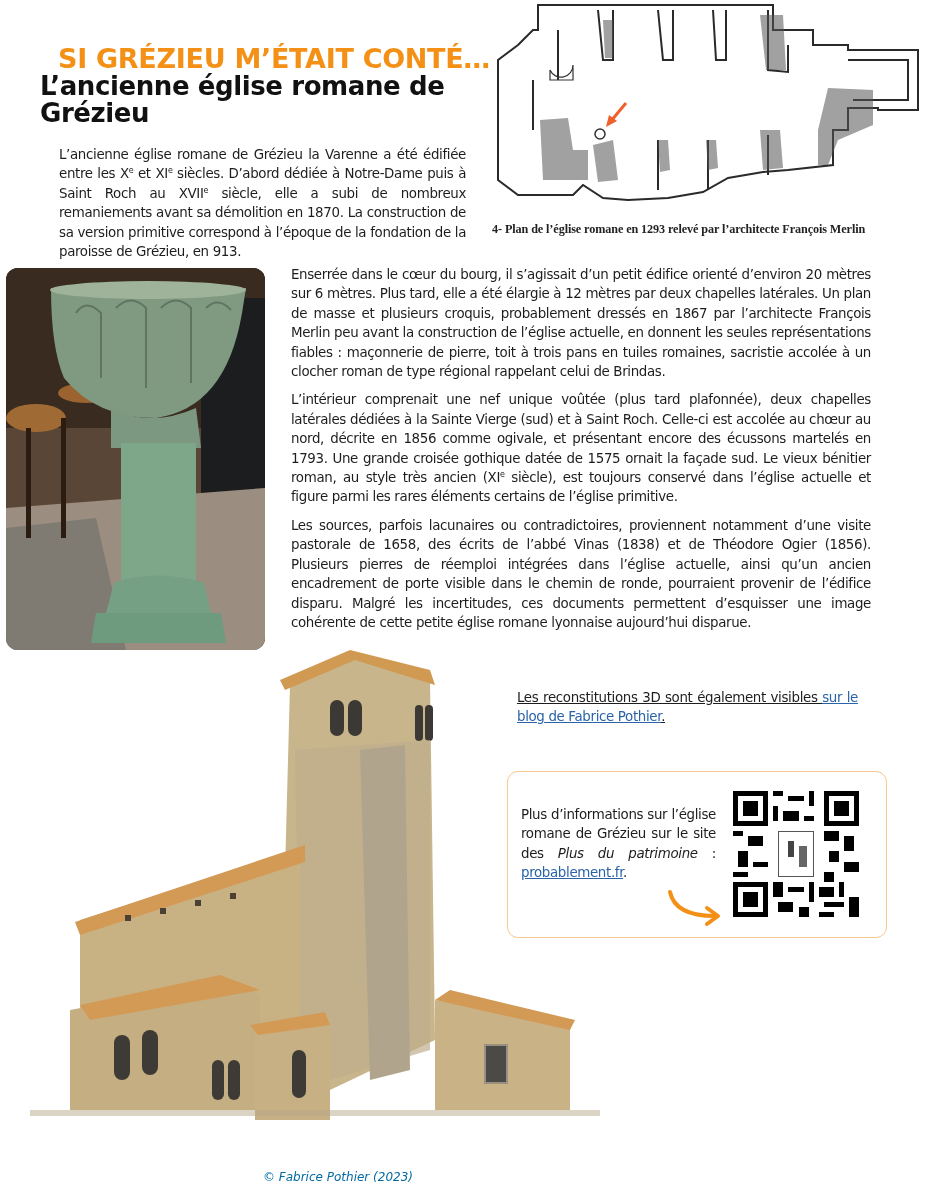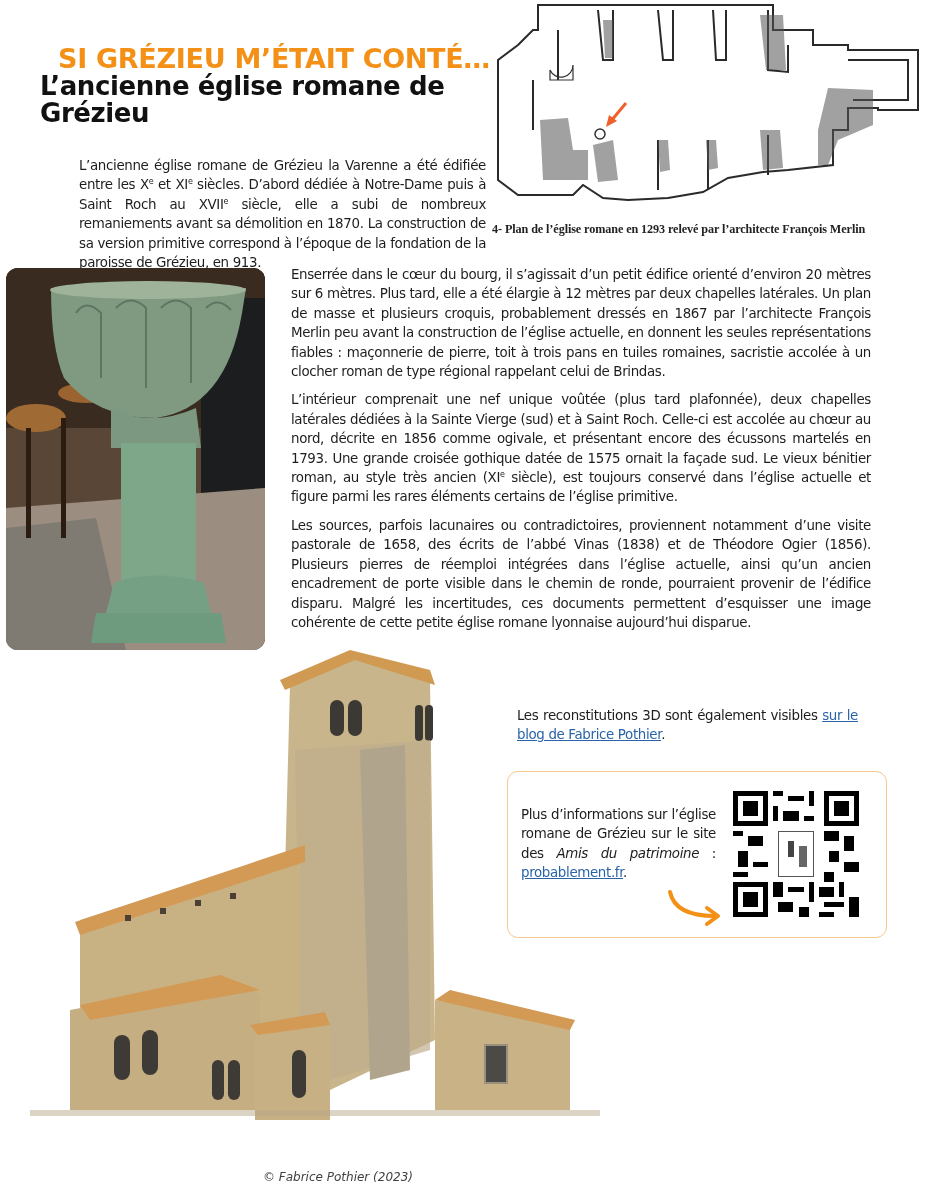--- a/index.html
+++ b/index.html
@@ -13,41 +13,41 @@
     letter-spacing: -0.3px; line-height: 30px; white-space: nowrap;
   }
   .title {
     left: 40px; top: 73px; width: 420px; font-size: 26px; font-weight: bold; color: #111;
     line-height: 27px; letter-spacing: -0.4px;
   }
   .body-text {
     font-size: 13.4px; line-height: 19.4px; text-align: justify; color: #1d1d1d;
     letter-spacing: -0.35px;
   }
-  .intro { left: 59px; top: 156px; width: 407px; margin-left: 20px; }
+  .intro { left: 59px; top: 145px; width: 407px; }
   .col { left: 291px; width: 580px; }
   .col p { margin-bottom: 9px; }
   sup { font-size: 8px; vertical-align: super; line-height: 0; }
   
   .plan { left: 488px; top: 0; width: 445px; height: 212px; }
   .plan-caption {
     left: 492px; top: 222px; font-family: "Liberation Serif", serif; font-weight: bold;
     font-size: 12.2px; color: #222; white-space: nowrap; letter-spacing: -0.1px;
   }
   
   .font-photo {
     left: 6px; top: 268px; width: 259px; height: 382px; border-radius: 12px; overflow: hidden;
     background: linear-gradient(180deg, #3b2a1e 0%, #4a3222 30%, #7c6a58 60%, #9b8a7a 100%);
   }
   
   .church { left: 30px; top: 650px; width: 570px; height: 480px; }
   .credit {
-    left: 263px; top: 1170px; font-size: 12px; font-style: italic; color: #404040; white-space: nowrap; text-align: right;
-  }
-  .info3d { left: 517px; top: 706px; width: 341px; }
+    left: 263px; top: 1170px; font-size: 12px; font-style: italic; color: #0369a1; white-space: nowrap; text-align: right;
+  }
+  .info3d { left: 517px; top: 688px; width: 341px; text-decoration: underline; }
   a.link { color: #2a63a8; text-decoration: underline; }
   .box {
     left: 507px; top: 771px; width: 380px; height: 167px; border: 1.3px solid #f6c98e;
     border-radius: 11px;
   }
   .box-text { left: 521px; top: 805px; width: 195px; }
   .qr { left: 733px; top: 790px; width: 126px; height: 128px; }
   .arrow { left: 665px; top: 888px; width: 60px; height: 40px; }
 </style>
 </head>
@@ -151,21 +151,21 @@
     <polygon points="420,340 545,370 540,380 405,350" fill="#d39a55"></polygon>
     <rect x="455" y="395" width="22" height="38" fill="#4c4a46" stroke="#9a9080" stroke-width="2"></rect>
     <rect x="0" y="460" width="570" height="6" fill="#b8a78a" opacity="0.5"></rect>
   </svg>
 </div>
 <div class="abs credit">© Fabrice Pothier (2023)</div>
 
 <p class="abs body-text info3d"><span>Les reconstitutions 3D sont également visibles </span><a class="link" href="#">sur le blog de Fabrice Pothier</a><span>.</span></p>
 
 <div class="abs box"></div>
-<p class="abs body-text box-text"><span>Plus d’informations sur l’église romane de Grézieu sur le site des </span><i>Amis du patrimoine</i><span> : </span><a class="link" href="#">probablement.fr</a><span>.</span></p>
+<p class="abs body-text box-text"><span>Plus d’informations sur l’église romane de Grézieu sur le site des </span><i>Plus du patrimoine</i><span> : </span><a class="link" href="#">probablement.fr</a><span>.</span></p>
 
 <div class="abs arrow">
   <svg width="60" height="40" viewBox="0 0 60 40">
     <path d="M5 4 Q10 28 50 28" fill="none" stroke="#f39015" stroke-width="4" stroke-linecap="round"></path>
     <path d="M42 20 L53 28 L42 36" fill="none" stroke="#f39015" stroke-width="4" stroke-linecap="round" stroke-linejoin="round"></path>
   </svg>
 </div>
 
 <div class="abs qr">
   <svg width="126" height="128" viewBox="0 0 25 25" shape-rendering="crispEdges">

